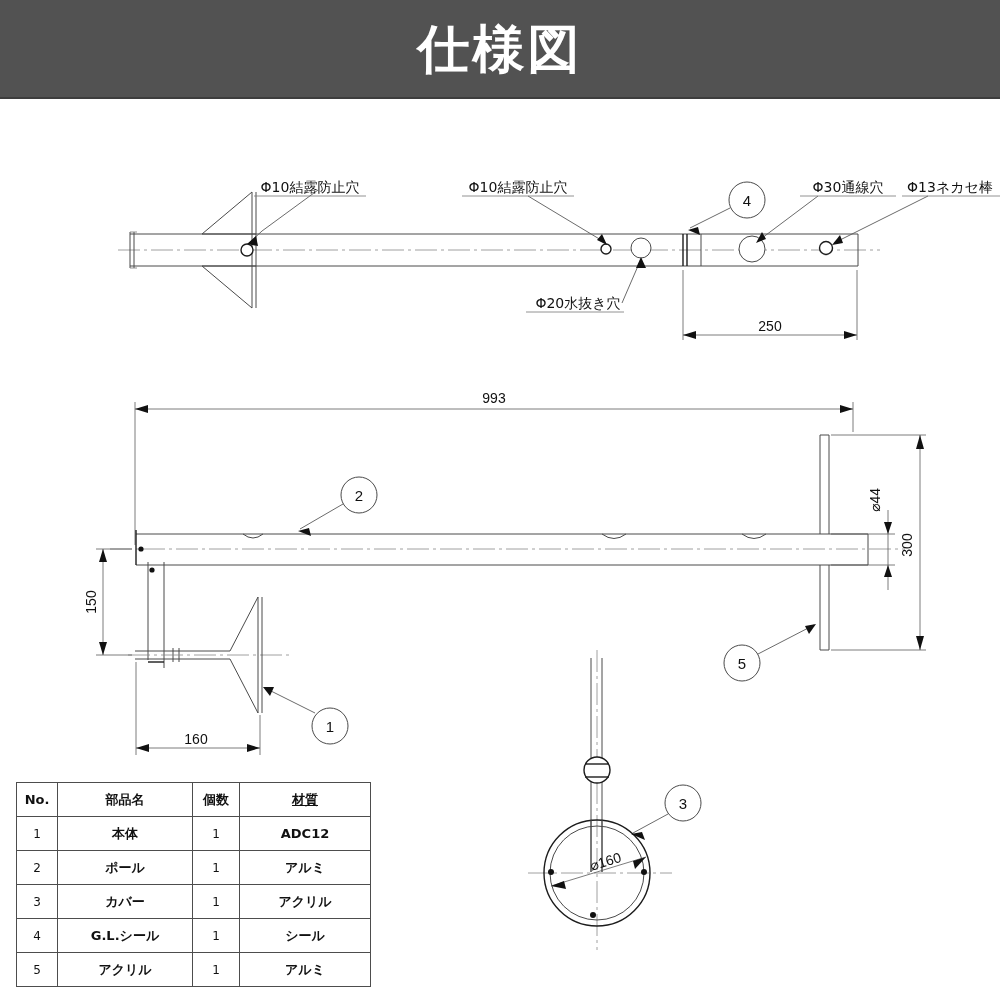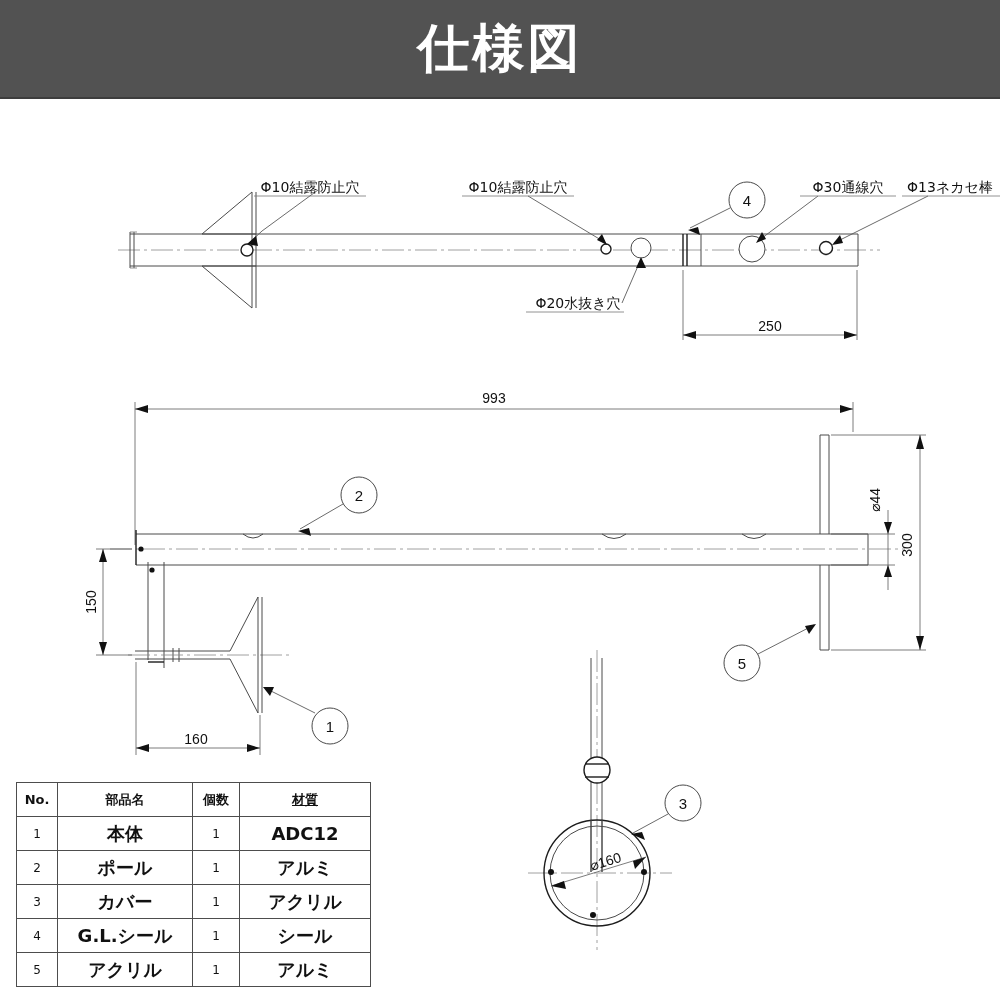--- a/index.html
+++ b/index.html
@@ -31,21 +31,21 @@
     display: flex;
     align-items: center;
     justify-content: center;
   }
   .banner-title {
     color: #ffffff;
     font-size: 52px;
     font-weight: 700;
     letter-spacing: 3px;
     line-height: 1;
-    font-family: Liberation Serif, serif;
+    font-family: Liberation Sans, sans-serif;
   }
   .banner-underline {
     position: absolute;
     left: 0;
     top: 97px;
     width: 1000px;
     height: 2px;
     background: #3d3d3d;
   }
   
@@ -74,21 +74,21 @@
   .parts-table {
     position: absolute;
     left: 16px;
     top: 782px;
     border-collapse: collapse;
     background: #ffffff;
   }
   .parts-table td, .parts-table th {
     border: 1px solid #4d4d4d;
     text-align: center;
-    font-size: 18px;
+    font-size: 13px;
     color: #111111;
     font-weight: 700;
     font-family: "DejaVu Sans", "Liberation Sans", sans-serif;
     padding: 0;
   }
   .parts-table tr { height: 34px; }
   .c-no  { width: 40px; }
   .c-nm  { width: 134px; }
   .c-qt  { width: 46px; }
   .c-mt  { width: 130px; text-decoration: underline; }

